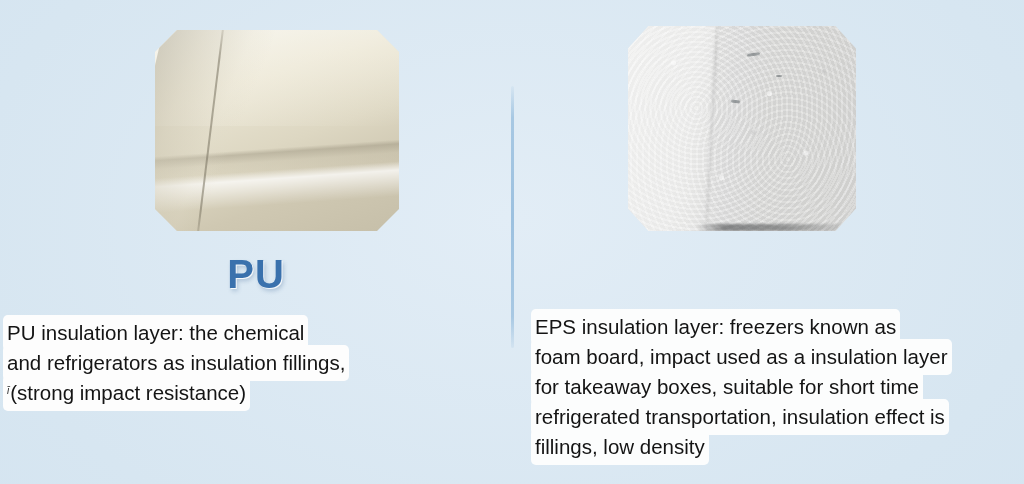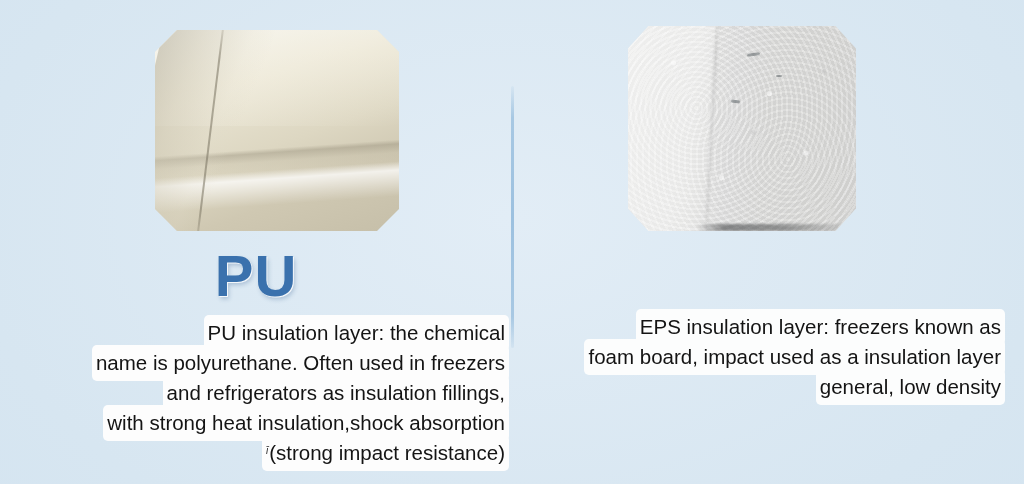--- a/index.html
+++ b/index.html
@@ -180,37 +180,37 @@
       rgba(60,62,64,0.0) 0%, rgba(60,62,64,0.55) 18%,
       rgba(60,62,64,0.45) 55%, rgba(60,62,64,0.0) 100%);
     filter: blur(1.2px);
   }
 
   
   .heading {
     position: absolute;
     width: 100%;
     text-align: center;
-    top: 247px;
-    font-size: 58px;
+    top: 254px;
+    font-size: 40px;
     font-weight: bold;
     letter-spacing: 1px;
     color: #3a71ad;
     text-shadow:
       1px 1px 0 rgba(255,255,255,0.85),
       2px 3px 4px rgba(60,100,150,0.30);
     line-height: 1;
     -webkit-user-select: none;
     user-select: none;
   }
 
   
   .para {
     position: absolute;
-    text-align: right;
+    text-align: left;
     color: #141414;
     font-size: 20.5px;
     line-height: 1.46;
     text-decoration: underline;
   }
   .para-pu  { left: 6px;  top: 318px; width: 500px; }
   .para-eps { left: 22px; top: 312px; width: 468px; }
 
   .para .line {
     display: block;
@@ -246,23 +246,21 @@
       <div class="pu-art"></div>
       <div class="pu-topface"></div>
       <div class="pu-corner"></div>
       <div class="pu-seam"></div>
     </div>
 
     <div class="heading">PU</div>
 
     <div class="para para-pu">
       <span class="line"><span>PU insulation layer: the chemical</span></span>
-      <span class="line"><span>name is polyurethane. Often used in freezers</span></span>
       <span class="line"><span>and refrigerators as insulation fillings,</span></span>
-      <span class="line"><span>with strong heat insulation,shock absorption</span></span>
       <span class="line"><span><i class="artifact">ī</i><b style="font-weight:normal">(strong impact resistance)</b></span></span>
     </div>
 
   </div>
 
   <div class="panel right">
 
     <div class="photo photo-eps">
       <div class="eps-art"></div>
       <div class="eps-leftface"></div>
@@ -270,18 +268,20 @@
       <div class="eps-speck" style="left:52%;top:13%;width:13px;height:3px;transform:rotate(-8deg);"></div>
       <div class="eps-speck" style="left:45%;top:36%;width:9px;height:3px;transform:rotate(6deg);"></div>
       <div class="eps-speck" style="left:65%;top:24%;width:6px;height:2px;"></div>
       <div class="eps-bottomshade"></div>
     </div>
 
 
     <div class="para para-eps">
       <span class="line"><span>EPS insulation layer: freezers known as</span></span>
       <span class="line"><span>foam board, impact used as a insulation layer</span></span>
-      <span class="line"><span>general, low density</span></span>
+      <span class="line"><span>for takeaway boxes, suitable for short time</span></span>
+      <span class="line"><span>refrigerated transportation, insulation effect is</span></span>
+      <span class="line"><span>fillings, low density</span></span>
     </div>
 
   </div>
 
 </div>
 
 </body></html>

